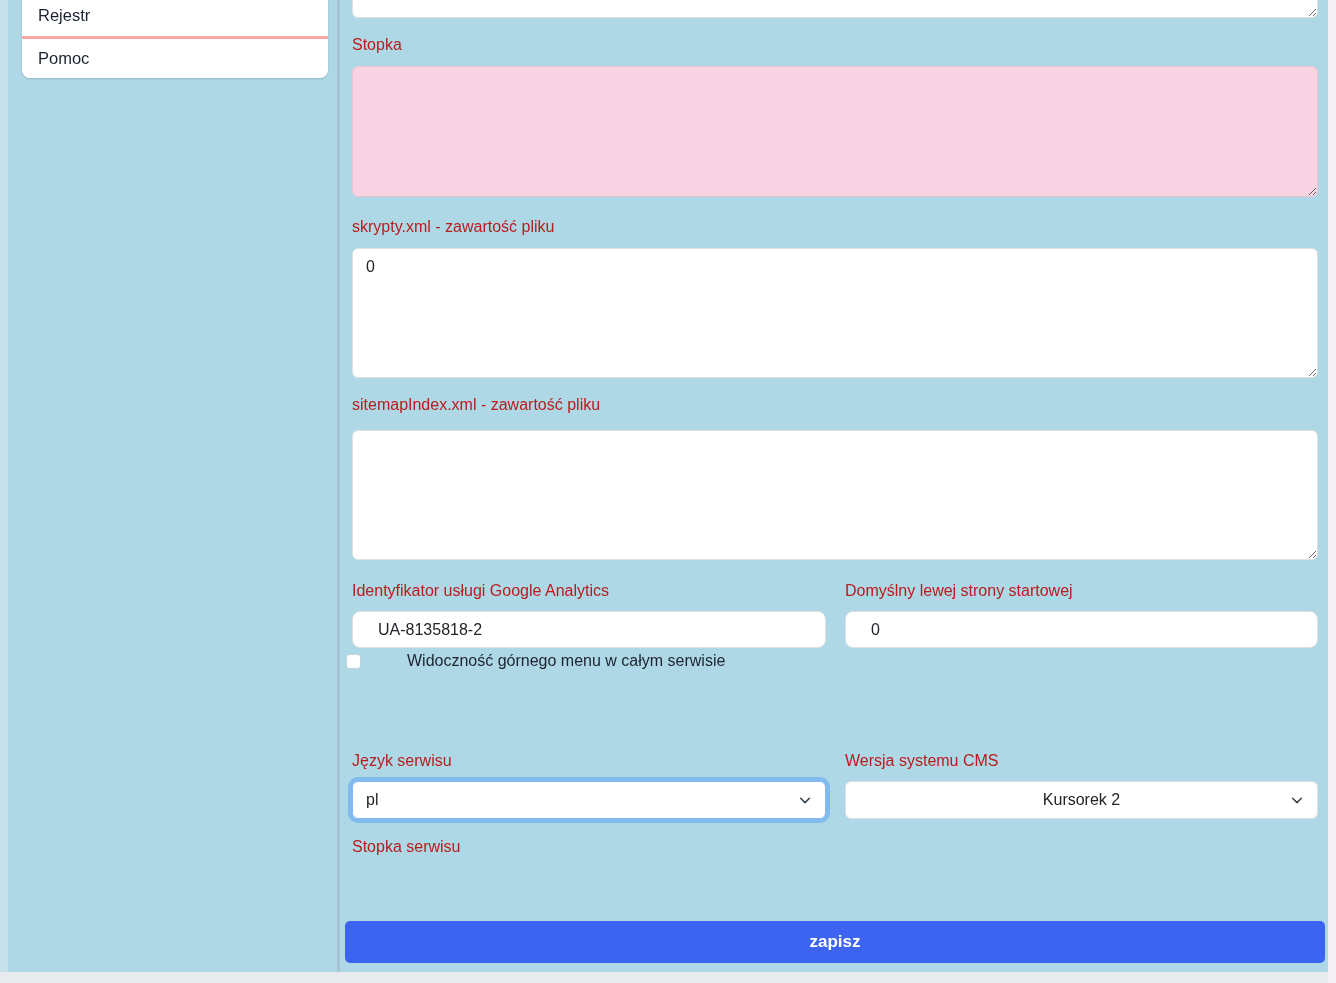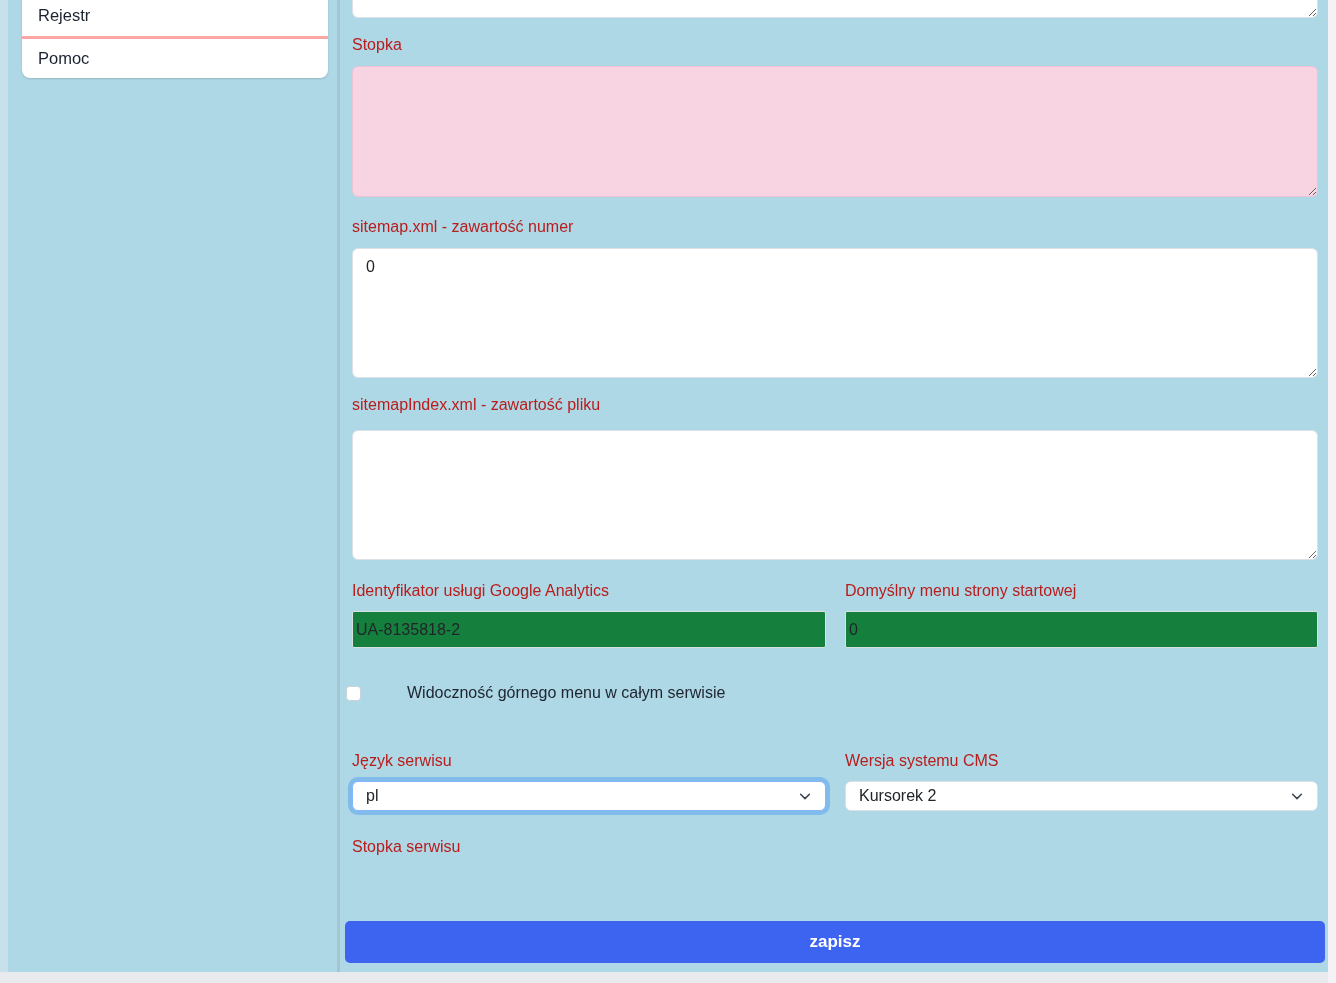--- a/index.html
+++ b/index.html
@@ -45,35 +45,35 @@
   .field-label.right-col { left:500px; }
   textarea.ta {
     position:absolute; left:7px; width:966px;
     background:#ffffff; border:1px solid #dbe0e4; border-radius:6px;
     font-family:"Liberation Sans", sans-serif; font-size:16px; color:#212529;
     padding:9px 13px; outline:none;
   }
   textarea.ta.pink { background:#f8d3e1; border-color:#edc2d5; }
   .text-input {
     position:absolute; height:37px;
-    background:#15803d; border:1px solid #dbe0e4; border-radius:2px;
+    background:#ffffff; border:1px solid #dbe0e4; border-radius:8px;
     font-family:"Liberation Sans", sans-serif; font-size:16px; color:#212529;
-    padding:0 3px; outline:none;
+    padding:0 25px; outline:none;
   }
   .check-row {
     position:absolute; left:1px; display:flex; align-items:center; gap:10px;
   }
   .check-row input[type=checkbox] {
     appearance:none; -webkit-appearance:none;
     width:15px; height:15px; background:#ffffff;
     border:1px solid #c7d1d9; border-radius:3.5px; cursor:pointer;
   }
   .check-row label { font-size:16px; color:#1d2430; cursor:pointer; }
   .selectbox {
-    position:absolute; height:30px; background:#ffffff;
+    position:absolute; height:38px; background:#ffffff;
     border:1px solid #dbe0e4; border-radius:6px;
     display:flex; align-items:center; padding:0 13px;
     font-size:16px; color:#212529; cursor:pointer;
   }
   .selectbox .chev {
     position:absolute; right:13px; top:50%; transform:translateY(-50%);
     width:14px; height:14px; color:#3d4650;
   }
   .selectbox.focused {
     border-color:#86b7fe;
@@ -102,48 +102,48 @@
 
   <div class="col-divider"></div>
 
   <div class="main">
 
     <textarea class="ta" style="top: -84px; height: 102px;"></textarea>
 
     <div class="field-label" style="top:36px;">Stopka</div>
     <textarea class="ta pink" style="top: 66px; height: 131px;"></textarea>
 
-    <div class="field-label" style="top:218px;">sitemap.xml - zawartość numer</div>
+    <div class="field-label" style="top:218px;">skrypty.xml - zawartość pliku</div>
     <textarea class="ta" style="top: 248px; height: 130px;">0</textarea>
 
     <div class="field-label" style="top:396px;">sitemapIndex.xml - zawartość pliku</div>
     <textarea class="ta" style="top: 430px; height: 130px;"></textarea>
 
     <div class="field-label" style="top:582px;">Identyfikator usługi Google Analytics</div>
     <input class="text-input" style="top: 611px; left: 7px; width: 474px;" type="text" value="UA-8135818-2">
 
-    <div class="field-label right-col" style="top:582px;">Domyślny menu strony startowej</div>
+    <div class="field-label right-col" style="top:582px;">Domyślny lewej strony startowej</div>
     <input class="text-input" style="top: 611px; left: 500px; width: 473px;" type="text" value="0">
 
-    <div class="check-row" style="top:684px;gap:46px;">
+    <div class="check-row" style="top:652px;gap:46px;">
       <input type="checkbox" id="cb1" style="">
       <label for="cb1">Widoczność górnego menu w całym serwisie</label>
     </div>
 
 
     <div class="field-label" style="top:752px;">Język serwisu</div>
     <div class="selectbox focused" style="top:781px; left:7px; width:474px;">
       <span>pl</span>
       <svg class="chev" viewBox="0 0 16 16" fill="none" stroke="currentColor" stroke-width="1.8" stroke-linecap="round" stroke-linejoin="round">
           <path d="M3 6l5 5 5-5"></path>
         </svg>
     </div>
 
     <div class="field-label right-col" style="top:752px;">Wersja systemu CMS</div>
-    <div class="selectbox" style="top:781px; left:500px; width:473px;">
+    <div class="selectbox" style="top:781px; left:500px; width:473px;justify-content:center;">
       <span>Kursorek 2</span>
       <svg class="chev" viewBox="0 0 16 16" fill="none" stroke="currentColor" stroke-width="1.8" stroke-linecap="round" stroke-linejoin="round">
           <path d="M3 6l5 5 5-5"></path>
         </svg>
     </div>
 
     <div class="field-label" style="top:838px;">Stopka serwisu</div>
 
     <button class="save-button">zapisz</button>
 

